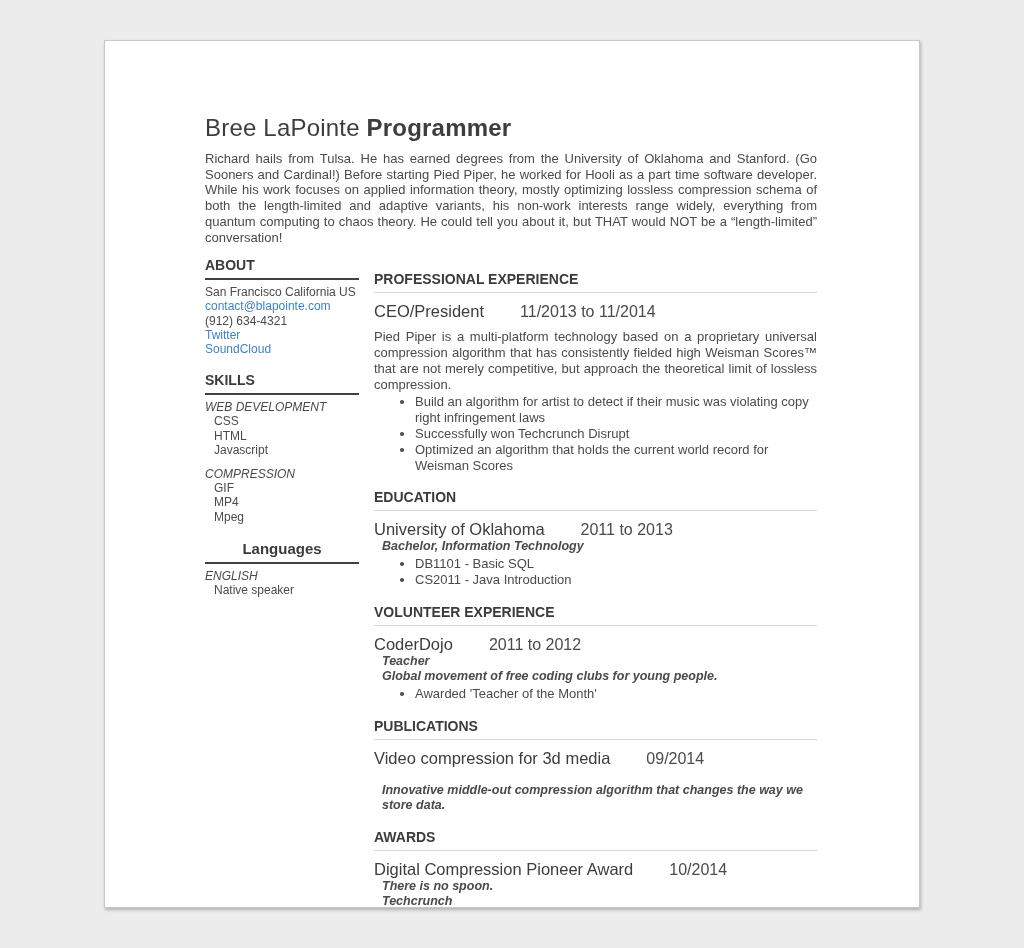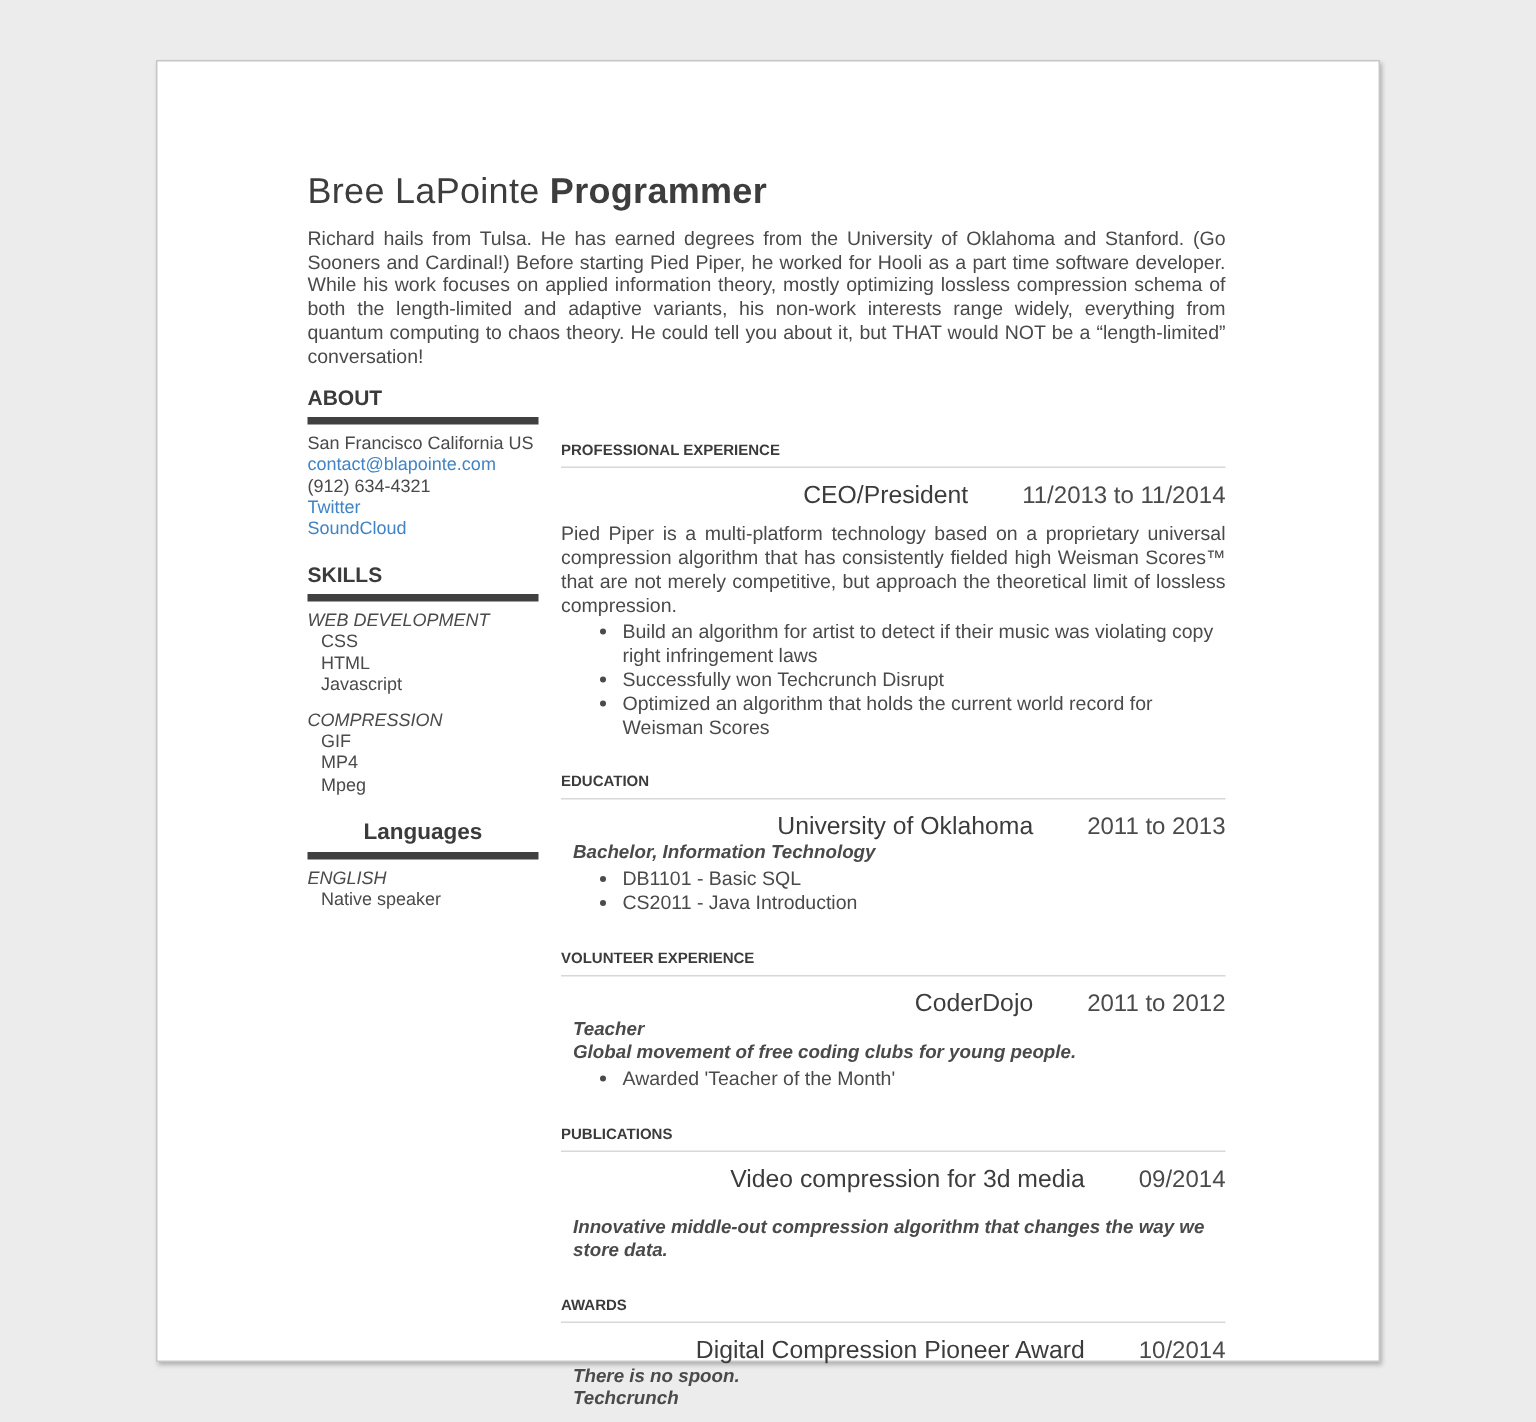--- a/index.html
+++ b/index.html
@@ -40,21 +40,21 @@
   .columns { display: flex; margin-top: 12px; }
   .left-col { width: 154px; flex: 0 0 154px; margin-right: 15px; }
   .right-col { flex: 1; padding-top: 14px; }
 
   
   .side-heading {
     font-size: 14px;
     font-weight: bold;
     color: #3b3b3b;
     padding-bottom: 5px;
-    border-bottom: 5px solid #404040;
+    border-bottom: 2px solid #404040;
     margin-bottom: 5px;
   }
   .side-heading.mixed { font-size: 15px; text-align: center; }
   .side-section { margin-bottom: 16px; }
   .contact-line {
     font-size: 12px;
     line-height: 14.2px;
     color: #4a4a4a;
   }
   a.link {
@@ -74,31 +74,30 @@
   ul.side-list li {
     font-size: 12px;
     line-height: 14.2px;
     padding-left: 9px;
     color: #4a4a4a;
   }
 
   
   .section { margin-bottom: 16px; }
   .section-heading {
-    font-size: 10px;
+    font-size: 14px;
     font-weight: bold;
     color: #3b3b3b;
     padding-bottom: 5px;
     border-bottom: 1px solid #d8d8d8;
     margin-bottom: 9px;
-    margin-top: 24px;
   }
   .entry-header {
     display: flex;
-    justify-content: flex-end;
+    justify-content: flex-start;
     align-items: baseline;
   }
   .entry-title {
     font-size: 16.5px;
     font-weight: normal;
     color: #3c3c3c;
   }
   .entry-date {
     font-size: 16px;
     color: #4a4a4a;

